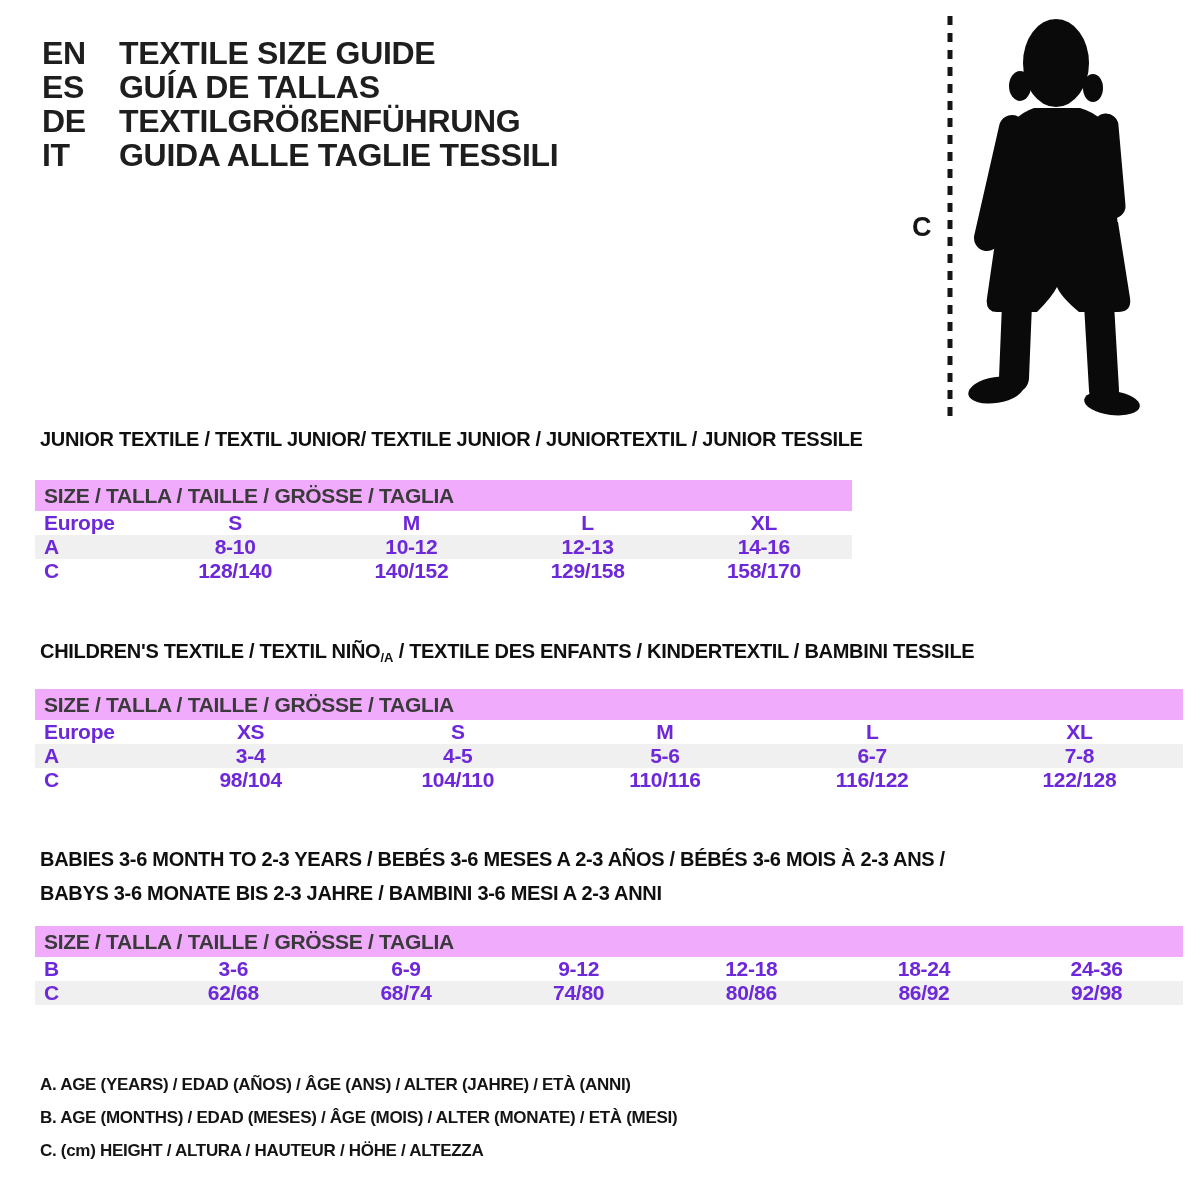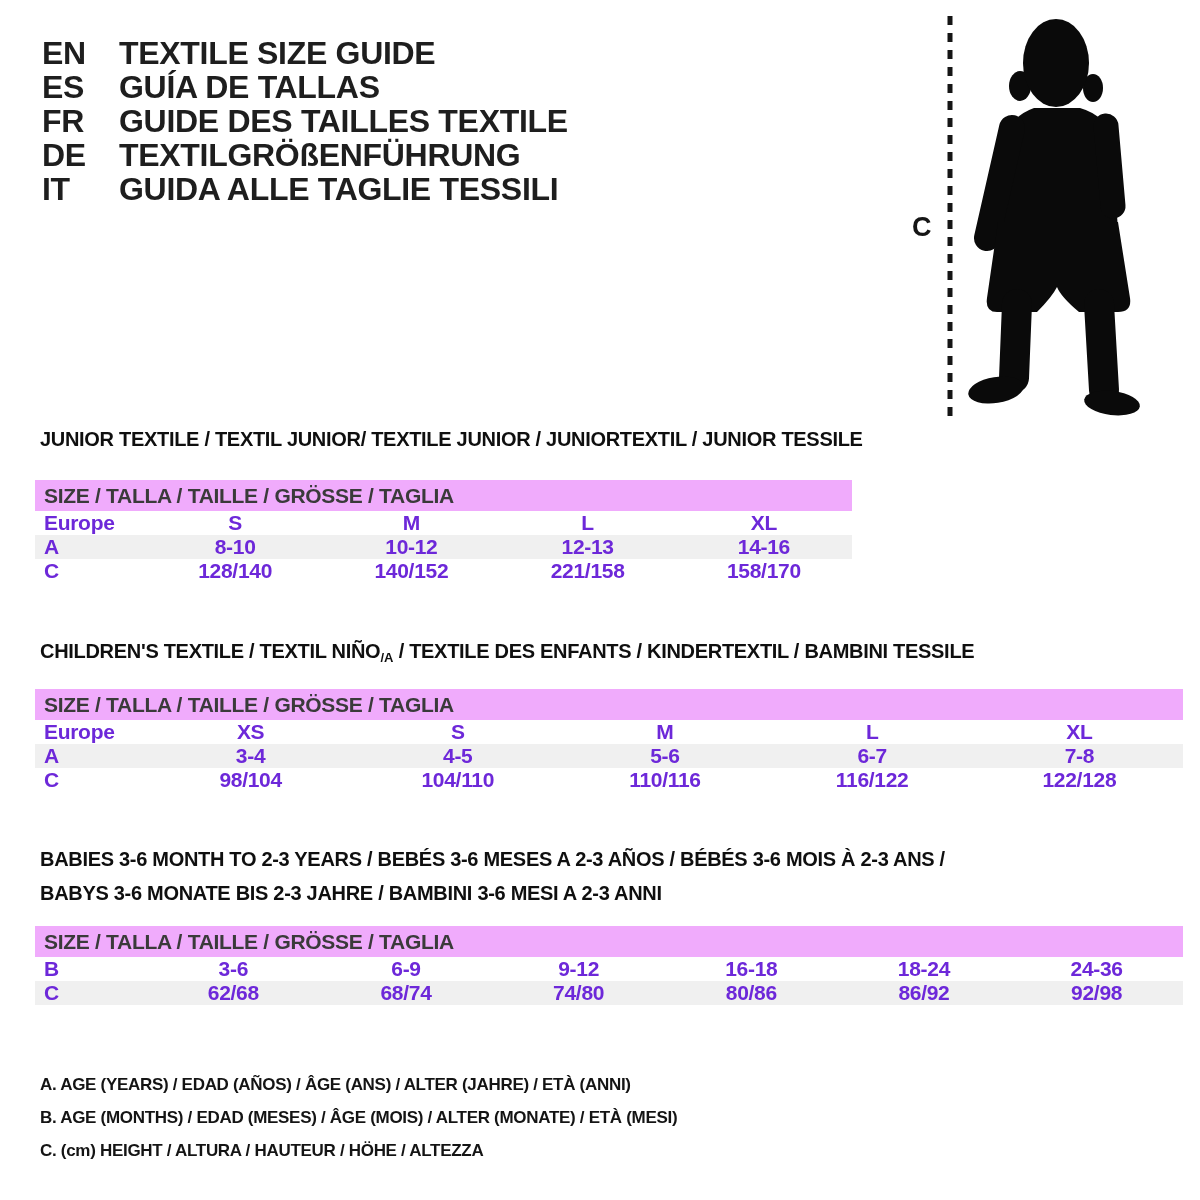--- a/index.html
+++ b/index.html
@@ -72,24 +72,20 @@
   <div class="lang-block">
     <div class="lang-row">
       <span class="lang-code">EN</span>
       <span class="lang-label">TEXTILE SIZE GUIDE</span>
     </div>
     <div class="lang-row">
       <span class="lang-code">ES</span>
       <span class="lang-label">GUÍA DE TALLAS</span>
     </div>
     <div class="lang-row">
-      <span class="lang-code">FR</span>
-      <span class="lang-label">GUIDE DES TAILLES TEXTILE</span>
-    </div>
-    <div class="lang-row">
       <span class="lang-code">DE</span>
       <span class="lang-label">TEXTILGRÖßENFÜHRUNG</span>
     </div>
     <div class="lang-row">
       <span class="lang-code">IT</span>
       <span class="lang-label">GUIDA ALLE TAGLIE TESSILI</span>
     </div>
   </div>
 
   <svg class="measure-line-svg" width="8" height="406" viewBox="0 0 8 406">
@@ -134,21 +130,21 @@
         <th>A</th>
         <td>8-10</td>
         <td>10-12</td>
         <td>12-13</td>
         <td>14-16</td>
       </tr>
       <tr>
         <th>C</th>
         <td>128/140</td>
         <td>140/152</td>
-        <td>221/158</td>
+        <td>129/158</td>
         <td>158/170</td>
       </tr>
     </tbody>
   </table>
 
   <div class="sec-title" style="top:640px;">
     <span>CHILDREN'S TEXTILE / TEXTIL NIÑO</span><span class="sub-part">/A</span><span> / TEXTILE DES ENFANTS / KINDERTEXTIL / BAMBINI TESSILE</span>
   </div>
   <div class="size-bar" style="top:689px; width:1148px;">SIZE / TALLA / TAILLE / GRÖSSE / TAGLIA</div>
   <table class="size-table" style="top:720px; width:1148px;">
@@ -202,21 +198,21 @@
         <col>
         <col>
         <col>
       </colgroup>
     <tbody>
       <tr>
         <th>B</th>
         <td>3-6</td>
         <td>6-9</td>
         <td>9-12</td>
-        <td>16-18</td>
+        <td>12-18</td>
         <td>18-24</td>
         <td>24-36</td>
       </tr>
       <tr>
         <th>C</th>
         <td>62/68</td>
         <td>68/74</td>
         <td>74/80</td>
         <td>80/86</td>
         <td>86/92</td>

